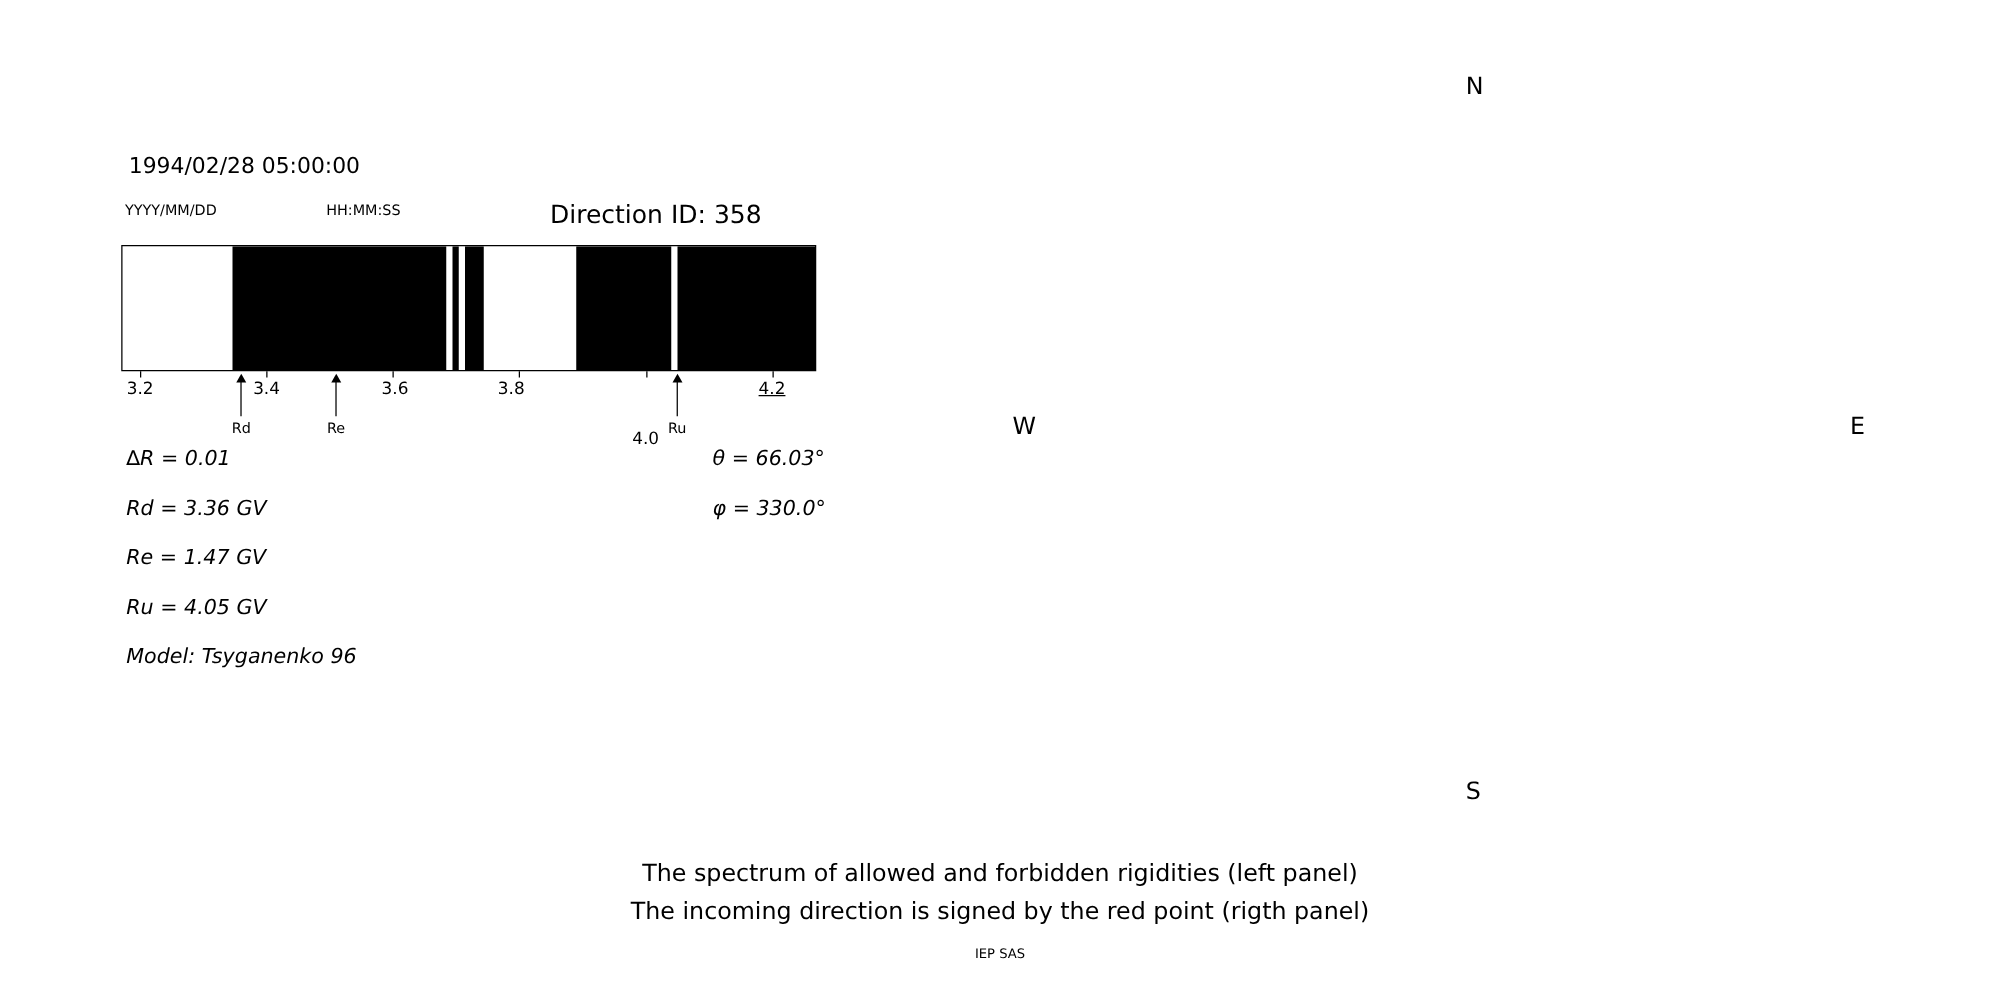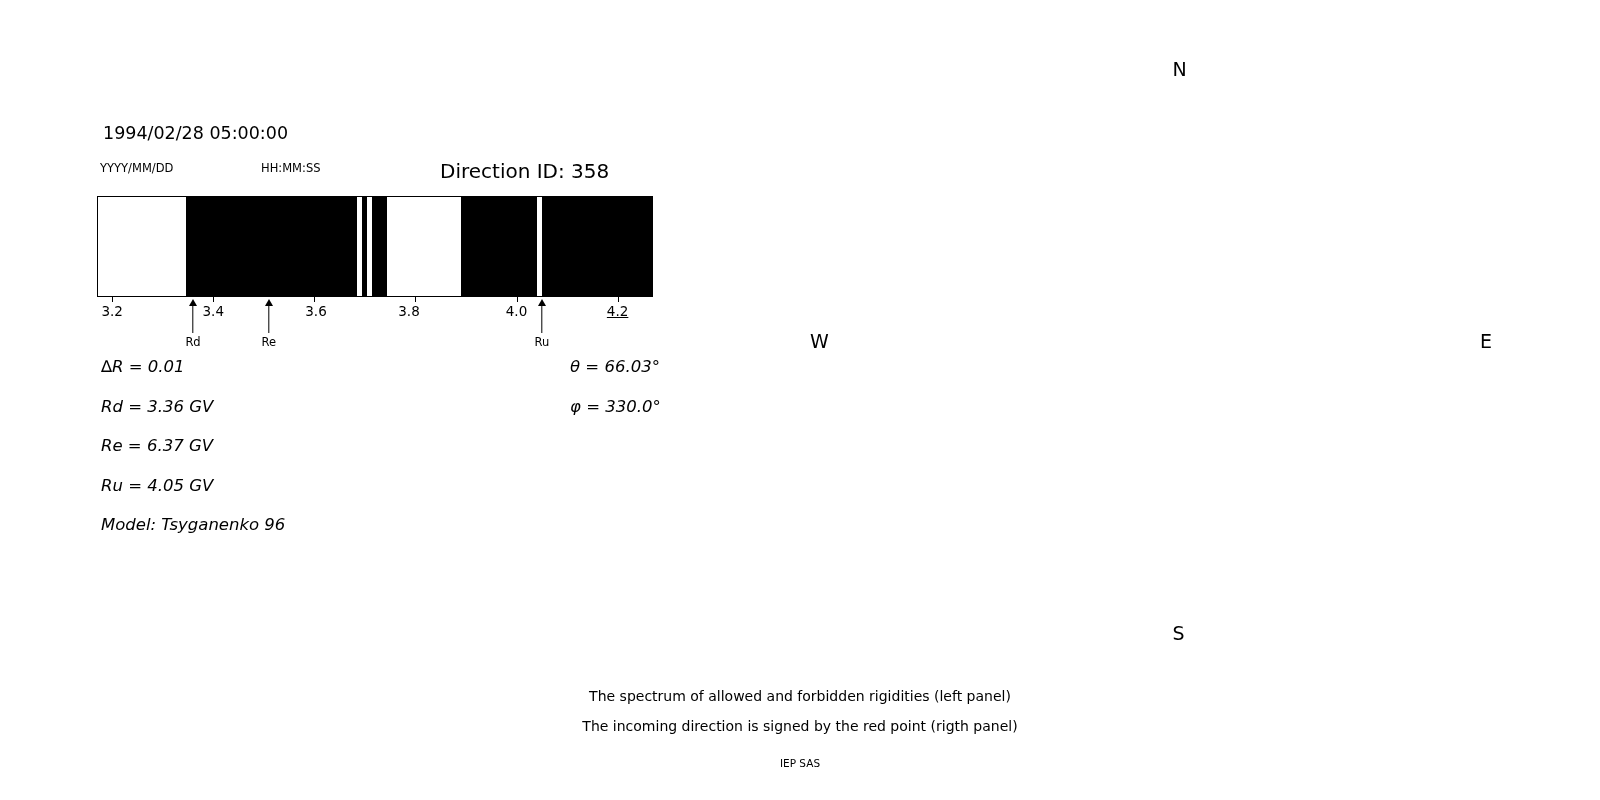--- a/index.html
+++ b/index.html
@@ -51,21 +51,21 @@
     transform:translateX(-50%); white-space:nowrap;
   }
 
   .param { position:absolute; font-size:16.5px; white-space:nowrap;font-style:italic; }
 
   
   #right-panel { left:820px; top:0; width:780px; height:660px; }
   .compass { position:absolute; font-size:19px; }
 
   
-  .caption { position:absolute; width:100%; text-align:center; font-size:14px; left:0; }
+  .caption { position:absolute; width:100%; text-align:center; font-size:19px; left:0; }
   #caption-line1 { top:688px; }
   #caption-line2 { top:718px; }
   #footer-credit { top:757px; font-size:10.5px; }
 </style>
 </head>
 <body>
 
 <div class="abs" id="left-panel">
 
   <div class="abs txt-date">1994/02/28 05:00:00</div>
@@ -86,21 +86,21 @@
       <div class="tick" style="left: 217.345px;"></div>
       <div class="tick" style="left: 318.436px;"></div>
       <div class="tick" style="left: 419.527px;"></div>
       <div class="tick" style="left: 520.618px;"></div>
     </div>
   <div class="abs" id="spectrum-axis-labels">
       <div class="axis-lab" style="left: 112.164px;">3.2</div>
       <div class="axis-lab" style="left: 213.255px;">3.4</div>
       <div class="axis-lab" style="left: 316px;">3.6</div>
       <div class="axis-lab" style="left: 409px;">3.8</div>
-      <div class="axis-lab" style="left: 516.527px;">4.0</div>
+      <div class="axis-lab" style="left: 516.527px; margin-top: 40px;">4.0</div>
       <div class="axis-lab" style="left: 617.618px; text-decoration: underline;">4.2</div>
     </div>
   <div class="abs" id="spectrum-markers">
       <div class="marker-arrow" style="left: 193.036px; top: 305px;">
         <div class="shaft"></div>
         <div class="head"></div>
         <div class="mlabel">Rd</div>
       </div>
       <div class="marker-arrow" style="left: 268.855px; top: 305px;">
         <div class="shaft"></div>
@@ -110,21 +110,21 @@
       <div class="marker-arrow" style="left: 541.8px; top: 305px;">
         <div class="shaft"></div>
         <div class="head"></div>
         <div class="mlabel">Ru</div>
       </div>
     </div>
 
   <div class="abs" id="params-left-group">
       <div class="param" style="left: 101px; top: 357px;">∆R = 0.01</div>
       <div class="param" style="left: 101px; top: 396.6px;">Rd = 3.36 GV</div>
-      <div class="param" style="left: 101px; top: 436.2px;">Re = 6.37 GV</div>
+      <div class="param" style="left: 101px; top: 436.2px;">Re = 1.47 GV</div>
       <div class="param" style="left: 101px; top: 475.8px;">Ru = 4.05 GV</div>
       <div class="param" style="left: 101px; top: 515.4px;">Model: Tsyganenko 96</div>
     </div>
   <div class="abs" id="params-right-group">
       <div class="param" style="left: 570px; top: 357px;">θ = 66.03°</div>
       <div class="param" style="left: 570px; top: 396.6px;">φ = 330.0°</div>
     </div>
 </div>
 
 <div class="abs" id="right-panel">

